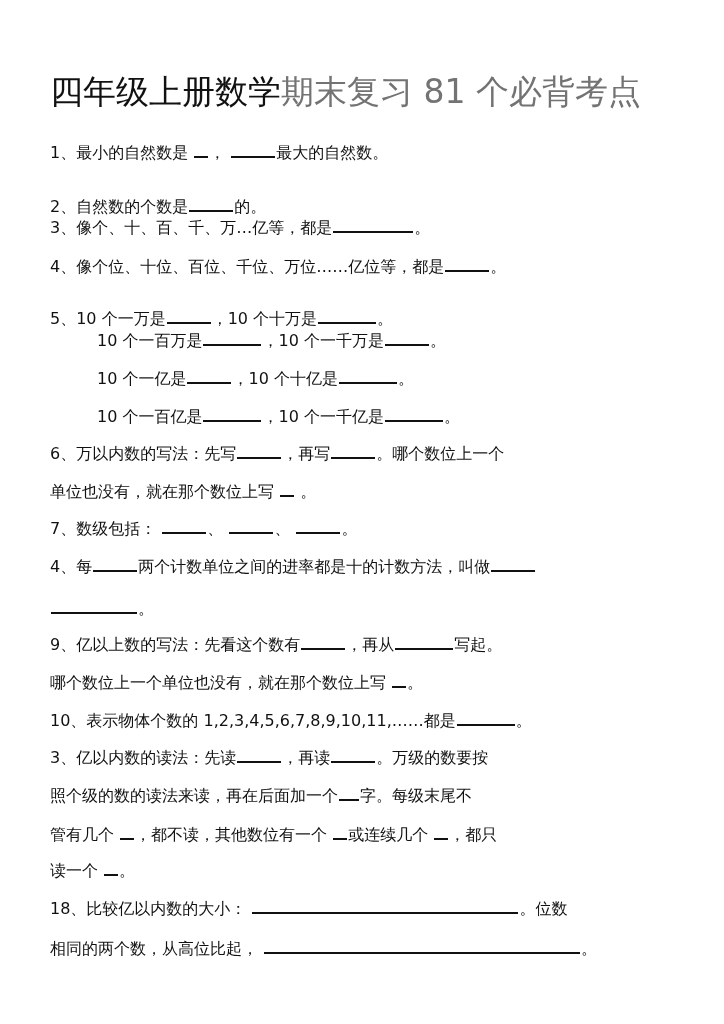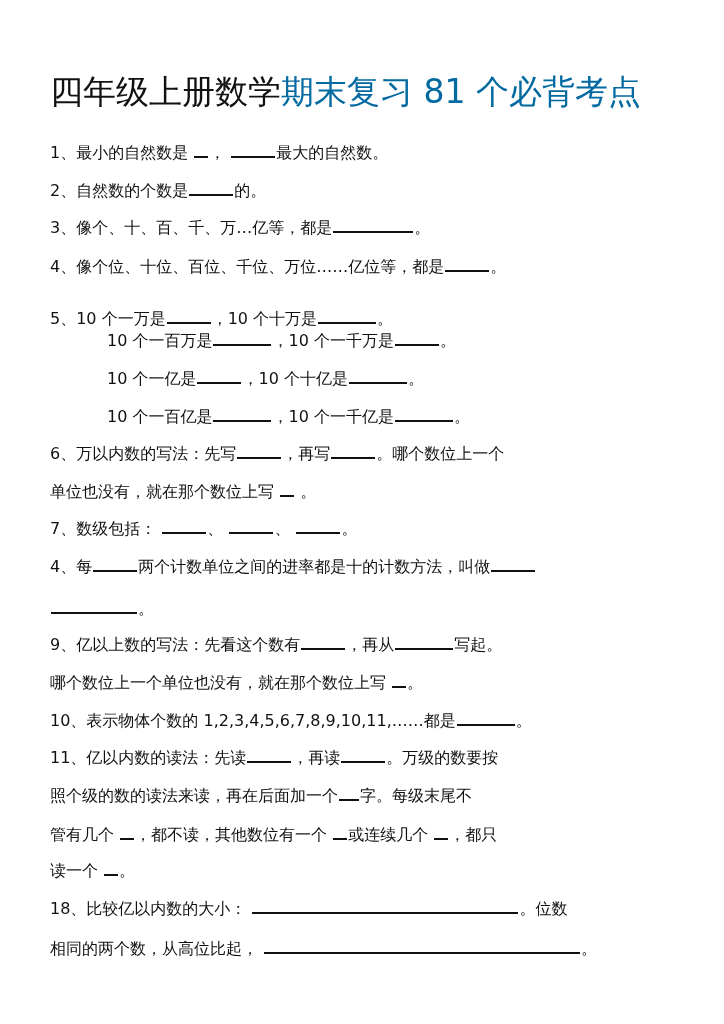--- a/index.html
+++ b/index.html
@@ -1,41 +1,41 @@
 <!DOCTYPE html>
 <html><head>
 <meta charset="utf-8">
 <style>
   html, body { margin:0; padding:0; background:#ffffff; }
   body { width:724px; height:1024px; position:relative; overflow:hidden;
          font-family:"DejaVu Sans", "Liberation Sans", sans-serif; color:#111; }
   .title { position:absolute; left:50px; top:70px; font-size:33px; line-height:44px; white-space:nowrap; letter-spacing:0px; }
-  .title .red { color:#0369a1;margin-top:36px; }
+  .title .red { color:#737373;margin-top:36px; }
   .line { position:absolute; left:50px; font-size:16px; line-height:28px; white-space:nowrap; }
-  .line.indent { left:107px; }
+  .line.indent { left:97px; }
   .blank { display:inline-block; border-bottom:2px solid #111; height:20px; vertical-align:baseline; margin:0 1px; }
   .b1 { width:14px; }
   .b3 { width:44px; }
   .b4 { width:72px; }
   .b5 { width:58px; }
   .b6 { width:80px; }
   .bl { width:266px; }
 </style>
 </head>
 <body>
 
 <div class="title">
   <span>四年级上册数学</span><span class="red">期末复习 81 个必背考点</span>
 </div>
 
 <div class="line" style="top:136px">
   <span>1、最小的自然数是 </span><span class="blank b1"></span><span>，</span> <span class="blank b3"></span><span>最大的自然数。</span>
 </div>
 
-<div class="line" style="top:174px">
+<div class="line" style="top:190px">
   <span>2、自然数的个数是</span><span class="blank b3"></span><span>的。</span>
 </div>
 
 <div class="line" style="top:211px">
   <span>3、像个、十、百、千、万…亿等，都是</span><span class="blank b6"></span><span>。</span>
 </div>
 
 <div class="line" style="top:250px">
   <span>4、像个位、十位、百位、千位、万位……亿位等，都是</span><span class="blank b3"></span><span>。</span>
 </div>
@@ -82,21 +82,21 @@
 
 <div class="line" style="top:666px">
   <span>哪个数位上一个单位也没有，就在那个数位上写 </span><span class="blank b1"></span><span>。</span>
 </div>
 
 <div class="line" style="top:704px">
   <span>10、表示物体个数的 1,2,3,4,5,6,7,8,9,10,11,……都是</span><span class="blank b5"></span><span>。</span>
 </div>
 
 <div class="line" style="top:741px">
-  <span>11、亿以内数的读法：先读</span><span class="blank b3"></span><span>，再读</span><span class="blank b3"></span><span>。万级的数要按</span>
+  <span>3、亿以内数的读法：先读</span><span class="blank b3"></span><span>，再读</span><span class="blank b3"></span><span>。万级的数要按</span>
 </div>
 
 <div class="line" style="top:779px">
   <span>照个级的数的读法来读，再在后面加一个</span><span class="blank b1" style="width:20px"></span><span>字。每级末尾不</span>
 </div>
 
 <div class="line" style="top:818px">
   <span>管有几个 </span><span class="blank b1"></span><span>，都不读，其他数位有一个 </span><span class="blank b1"></span><span>或连续几个 </span><span class="blank b1"></span><span>，都只</span>
 </div>
 

